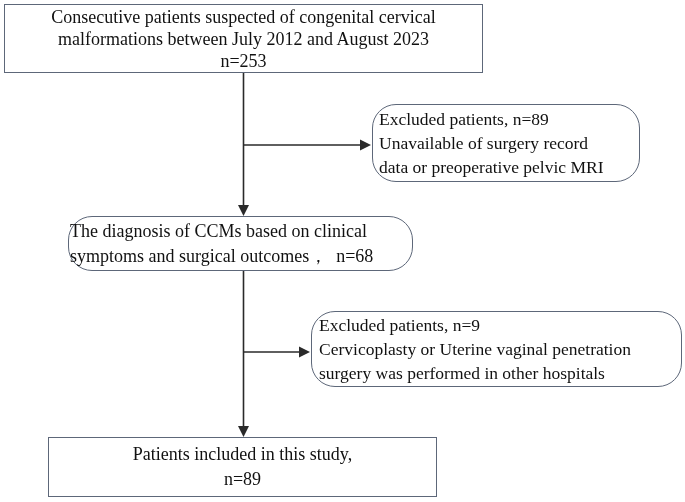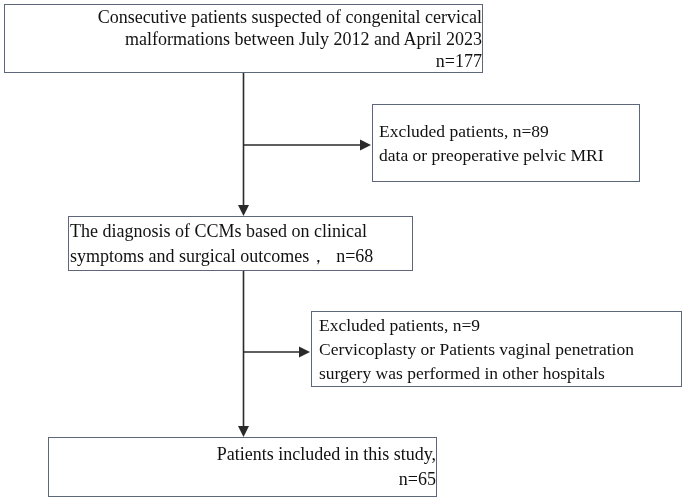--- a/index.html
+++ b/index.html
@@ -30,22 +30,22 @@
     background: #ffffff;
     display: flex;
     flex-direction: column;
     justify-content: center;
     font-size: 18px;
     line-height: 23px;
   }
   .flow-box .line {
     white-space: pre;
   }
-  .box-center { text-align: right; }
-  .box-left   { text-align: left; }
+  .box-center { text-align: center; }
+  .box-left   { text-align: left; border-radius: 24px; }
 
   #box-population { left: 4px;   top: 4px;   width: 479px; height: 69px; line-height: 22px; }
   #box-excluded1  { left: 372px; top: 104px; width: 268px; height: 78px; padding-left: 6px;  font-size: 17.5px; line-height: 24px; }
   #box-diagnosis  { left: 68px;  top: 216px; width: 345px; height: 55px; padding-left: 1px; line-height: 25px; }
   #box-excluded2  { left: 311px; top: 311px; width: 371px; height: 76px; padding-left: 7px;  font-size: 17.5px; line-height: 24px; }
   #box-included   { left: 48px;  top: 437px; width: 389px; height: 60px; line-height: 25px; }
 </style>
 </head>
 <body>
 
@@ -61,38 +61,39 @@
 
     <line x1="243.5" y1="271" x2="243.5" y2="428" stroke="#2a2a2a" stroke-width="1.6"></line>
     <polygon points="238,426 249,426 243.5,437" fill="#2a2a2a"></polygon>
 
     <line x1="243.5" y1="352" x2="300" y2="352" stroke="#2a2a2a" stroke-width="1.6"></line>
     <polygon points="299,346.5 299,357.5 310,352" fill="#2a2a2a"></polygon>
   </svg>
 
   <div class="flow-box box-center" id="box-population">
     <div class="line">Consecutive patients suspected of congenital cervical</div>
-    <div class="line">malformations between July 2012 and April 2023</div>
-    <div class="line">n=177</div>
+    <div class="line">malformations between July 2012 and August 2023</div>
+    <div class="line">n=253</div>
   </div>
 
   <div class="flow-box box-left" id="box-excluded1">
     <div class="line">Excluded patients, n=89</div>
+    <div class="line">Unavailable of surgery record</div>
     <div class="line">data or preoperative pelvic MRI</div>
   </div>
 
   <div class="flow-box box-left" id="box-diagnosis">
     <div class="line">The diagnosis of CCMs based on clinical</div>
     <div class="line">symptoms and surgical outcomes，  n=68</div>
   </div>
 
   <div class="flow-box box-left" id="box-excluded2">
     <div class="line">Excluded patients, n=9</div>
-    <div class="line">Cervicoplasty or Patients vaginal penetration</div>
+    <div class="line">Cervicoplasty or Uterine vaginal penetration</div>
     <div class="line">surgery was performed in other hospitals</div>
   </div>
 
   <div class="flow-box box-center" id="box-included">
     <div class="line">Patients included in this study,</div>
-    <div class="line">n=65</div>
+    <div class="line">n=89</div>
   </div>
 
 </div>
 
 </body></html>

